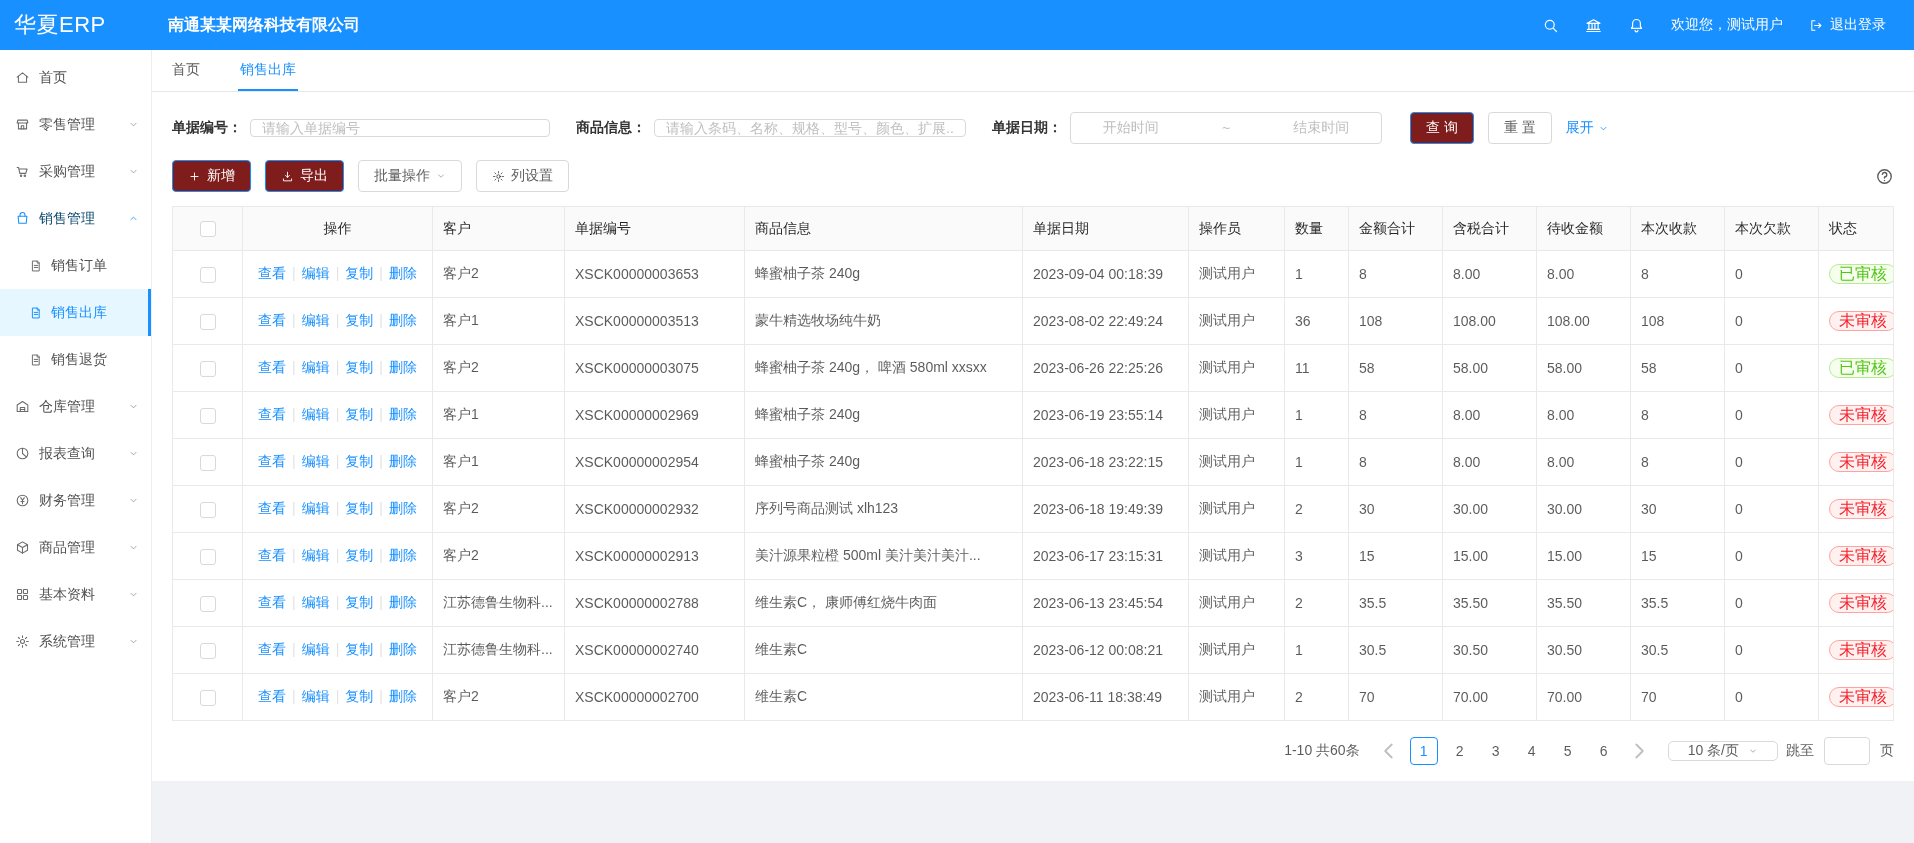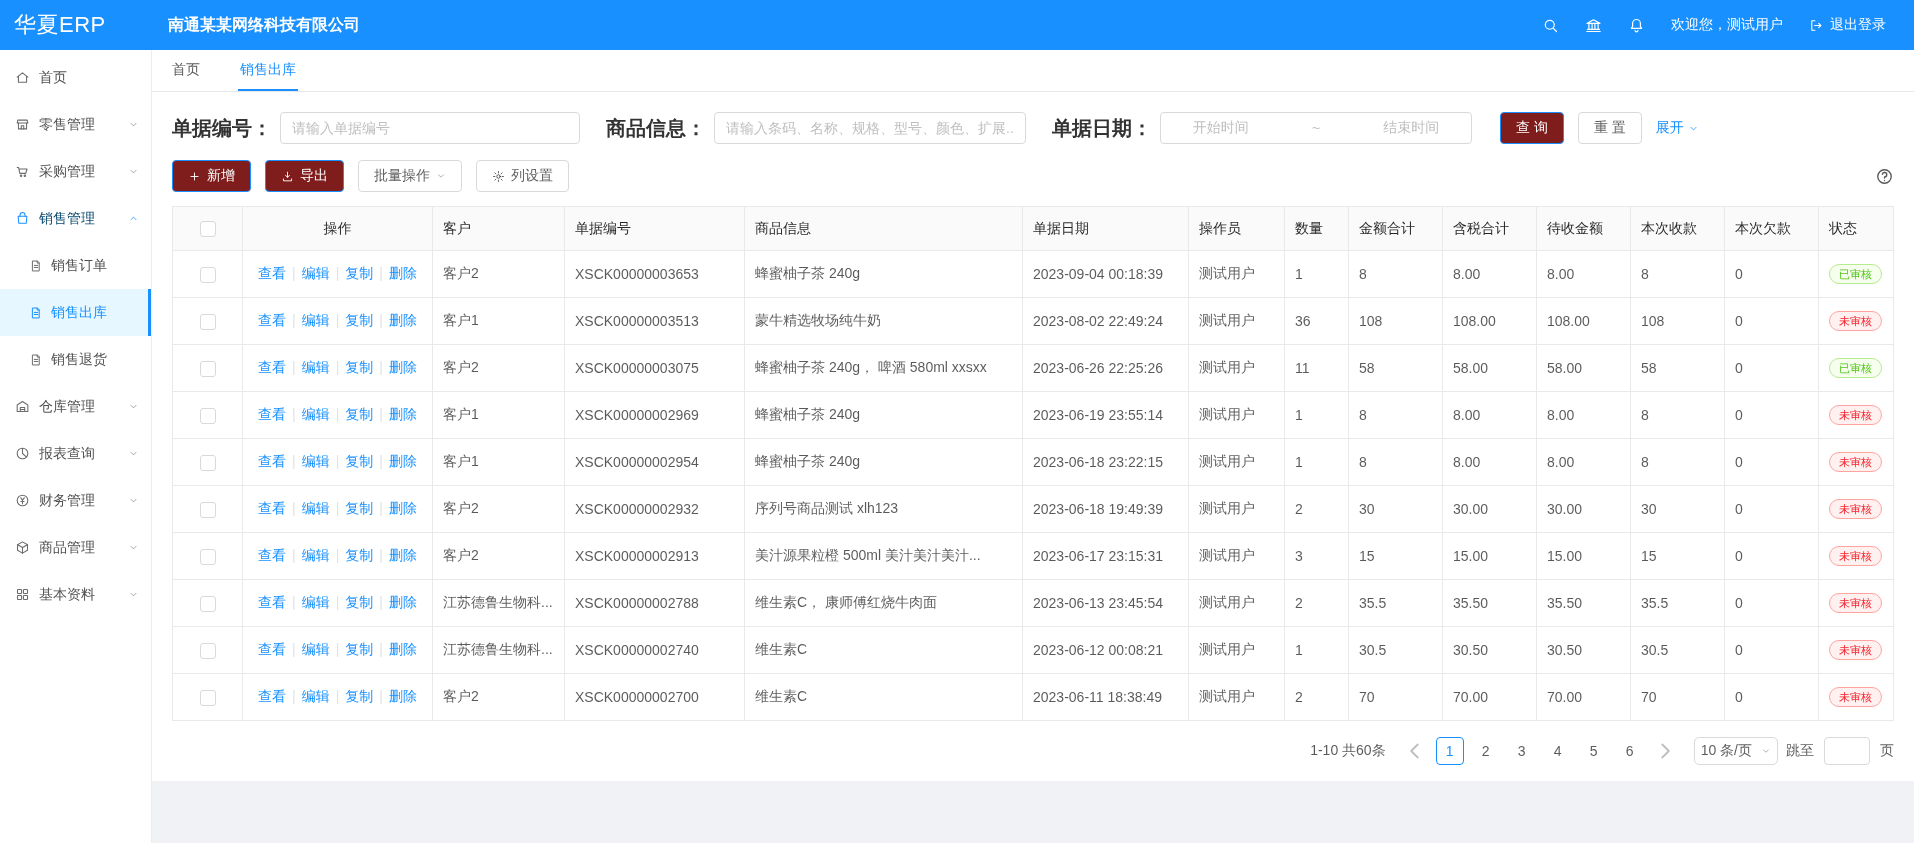--- a/index.html
+++ b/index.html
@@ -39,22 +39,22 @@
 
   .content { flex: 1; min-width: 0; display: flex; flex-direction: column; background: #f0f2f5; }
   .tabbar { background: #fff; height: 42px; display: flex; align-items: stretch; gap: 36px; padding-left: 18px; border-bottom: 1px solid #e8e8e8; }
   .tab { display: flex; align-items: center; padding: 0 2px; font-size: 14px; color: #595959; border-bottom: 2px solid transparent; cursor: pointer; }
   .tab.active { color: #1890ff; border-bottom-color: #1890ff; }
 
   .card { background: #fff; padding: 20px 20px 16px; }
 
   
   .filters { display: flex; align-items: center; margin-bottom: 16px; }
-  .flabel { color: #333; font-weight: bold; font-size: 20px; margin-right: 8px; white-space: nowrap; }
-  .inp { height: 32px; border: 1px solid #d9d9d9; border-radius: 4px; padding: 0 11px; font-size: 14px; color: rgba(0,0,0,0.65); font-family: inherit; outline: none; background: #fff; }
+  .flabel { color: #333; font-weight: bold; font-size: 14px; margin-right: 8px; white-space: nowrap; }
+  .inp { height: 18px; border: 1px solid #d9d9d9; border-radius: 4px; padding: 0 11px; font-size: 14px; color: rgba(0,0,0,0.65); font-family: inherit; outline: none; background: #fff; }
   .inp::placeholder { color: #bfbfbf; }
   .inp-bill { width: 300px; margin-right: 26px; }
   .inp-product { width: 312px; margin-right: 26px; }
   .date-range { width: 312px; height: 32px; border: 1px solid #d9d9d9; border-radius: 4px; display: flex; align-items: center; justify-content: space-around; color: #bfbfbf; margin-right: 28px; cursor: pointer; background: #fff; }
   .btn { height: 32px; border-radius: 4px; border: 1px solid #d9d9d9; background: #fff; color: rgba(0,0,0,0.65); font-size: 14px; padding: 0 15px; display: inline-flex; align-items: center; gap: 6px; cursor: pointer; font-family: inherit; white-space: nowrap; }
   .btn-primary { background: #7f1d1d; border-color: #1890ff; color: #fff; }
   .filters .btn { margin-right: 14px; }
   .expand-link { color: #1890ff; display: inline-flex; align-items: center; gap: 4px; cursor: pointer; white-space: nowrap; }
   .expand-link .icn { font-size: 11px; }
 
@@ -67,32 +67,32 @@
   
   table.grid { width: 100%; border-collapse: collapse; table-layout: fixed; }
   .grid th, .grid td { border: 1px solid #e9e9e9; padding: 0 10px; text-align: left; font-size: 14px; white-space: nowrap; overflow: hidden; text-overflow: ellipsis; }
   .grid th { background: #fafafa; color: rgba(0,0,0,0.85); font-weight: normal; height: 44px; }
   .grid td { height: 47px; background: #fff; color: rgba(0,0,0,0.65); }
   .cell-center { text-align: center !important; }
   .cb { width: 16px; height: 16px; border: 1px solid #d9d9d9; border-radius: 3px; background: #fff; display: inline-block; vertical-align: middle; cursor: pointer; }
   td.ops { text-align: center; }
   .op-link { color: #1890ff; cursor: pointer; text-decoration: none; }
   .op-sep { color: #e3e3e3; margin: 0 6px; }
-  .tag { display: inline-block; font-size: 11px; line-height: 18px; padding: 0 9px; border-radius: 10px; }
+  .tag { display: inline-block; font-size: 16px; line-height: 18px; padding: 0 9px; border-radius: 10px; }
   .tag-approved { color: #52c41a; background: #f6ffed; border: 1px solid #b7eb8f; }
   .tag-unapproved { color: #f5222d; background: #fff1f0; border: 1px solid #ffa39e; }
 
   
   .pager { display: flex; align-items: center; justify-content: flex-end; gap: 8px; margin-top: 16px; font-size: 14px; color: rgba(0,0,0,0.65); }
   .pg-total { margin-right: 8px; }
   .pg-arrow { width: 26px; height: 28px; display: inline-flex; align-items: center; justify-content: center; font-size: 12px; color: #bfbfbf; cursor: pointer; }
   .pg-pages { display: inline-flex; gap: 8px; }
   .pg-num { min-width: 28px; height: 28px; display: inline-flex; align-items: center; justify-content: center; border: 1px solid transparent; border-radius: 4px; cursor: pointer; }
   .pg-num.active { border-color: #1890ff; color: #1890ff; background: #fff; }
-  .pg-size { height: 28px; border: 1px solid #d9d9d9; border-radius: 5px; display: inline-flex; align-items: center; gap: 9px; padding: 0 6px; cursor: pointer; margin-left: 8px; background: #fff; }
+  .pg-size { height: 20px; border: 1px solid #d9d9d9; border-radius: 5px; display: inline-flex; align-items: center; gap: 9px; padding: 0 19px; cursor: pointer; margin-left: 8px; background: #fff; }
   .pg-size .icn { font-size: 10px; color: #8c8c8c; }
   .pg-jump-input { width: 46px; height: 28px; border: 1px solid #d9d9d9; border-radius: 4px; margin: 0 2px; outline: none; font-family: inherit; }
 </style>
 </head>
 <body>
 
 <div class="app">
 
   <header class="topbar">
     <div class="logo">华夏ERP</div>
@@ -276,20 +276,34 @@
         <div class="menu-item">
           <span class="icn">
             <svg viewBox="0 0 24 24" fill="none" stroke="currentColor" stroke-width="1.7" stroke-linecap="round" stroke-linejoin="round">
               <rect x="4" y="4" width="6.5" height="6.5" rx="1"></rect>
               <rect x="13.5" y="4" width="6.5" height="6.5" rx="1"></rect>
               <rect x="4" y="13.5" width="6.5" height="6.5" rx="1"></rect>
               <rect x="13.5" y="13.5" width="6.5" height="6.5" rx="1"></rect>
             </svg>
           </span>
           <span>基本资料</span>
+          <span class="icn chev">
+            <svg viewBox="0 0 24 24" fill="none" stroke="currentColor" stroke-width="1.7" stroke-linecap="round" stroke-linejoin="round">
+              <path d="M6.5 9.5l5.5 5.5 5.5-5.5"></path>
+            </svg>
+          </span>
+        </div>
+        <div class="menu-item">
+          <span class="icn">
+            <svg viewBox="0 0 24 24" fill="none" stroke="currentColor" stroke-width="1.7" stroke-linecap="round" stroke-linejoin="round">
+              <circle cx="12" cy="12" r="3.2"></circle>
+              <path d="M12 2.8v2.7M12 18.5v2.7M2.8 12h2.7M18.5 12h2.7M5.3 5.3l1.9 1.9M16.8 16.8l1.9 1.9M18.7 5.3l-1.9 1.9M7.2 16.8l-1.9 1.9"></path>
+            </svg>
+          </span>
+          <span>系统管理</span>
           <span class="icn chev">
             <svg viewBox="0 0 24 24" fill="none" stroke="currentColor" stroke-width="1.7" stroke-linecap="round" stroke-linejoin="round">
               <path d="M6.5 9.5l5.5 5.5 5.5-5.5"></path>
             </svg>
           </span>
         </div>
       </aside>
 
     <section class="content">
 

